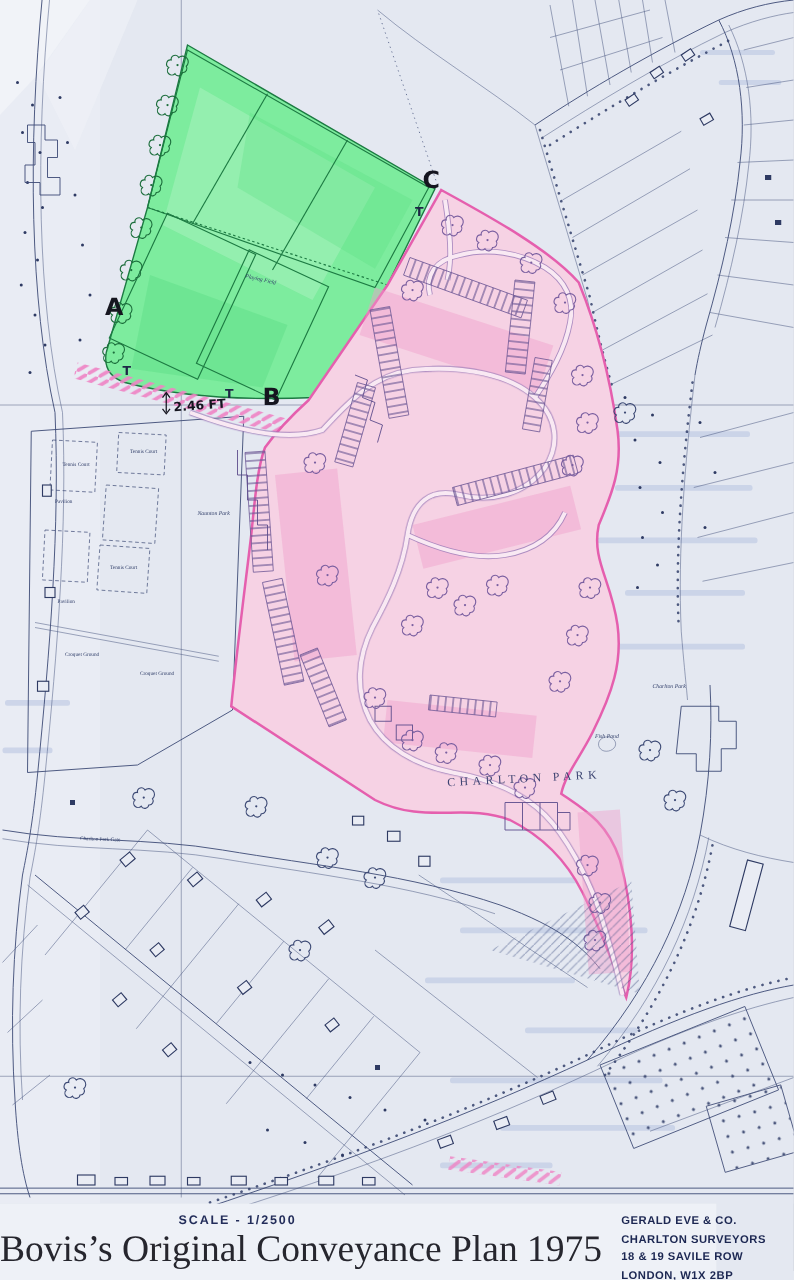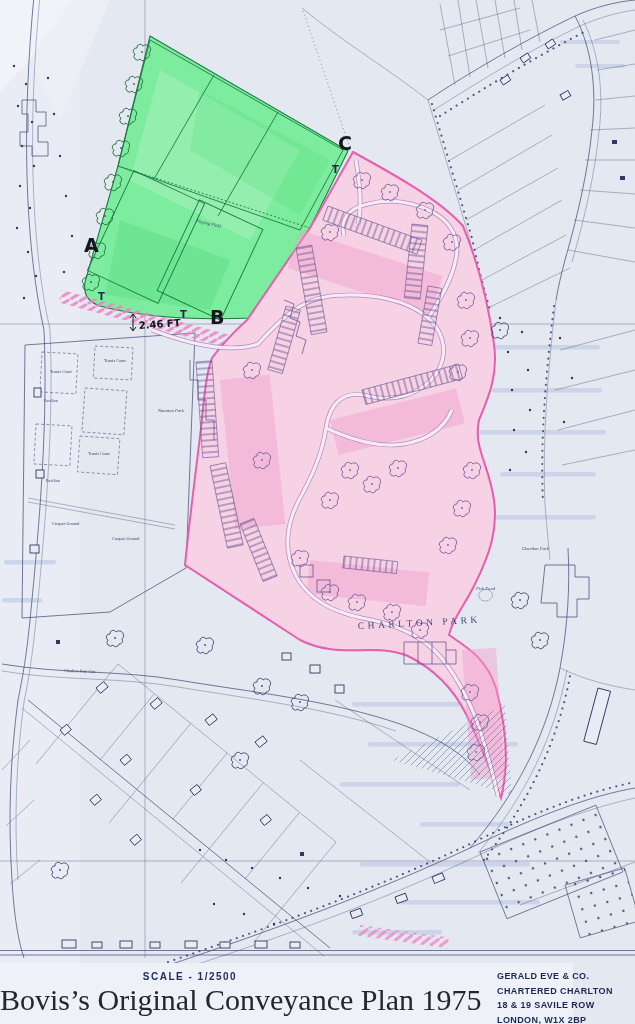--- a/index.html
+++ b/index.html
@@ -444,18 +444,18 @@
     <text class="tiny" x="476" y="590">Fish Pond</text>
     <text class="tiny" x="522" y="550">Charlton Park</text>
   </g>
 </svg>
 
 <div id="footer">
   <div id="scale">SCALE - 1/2500</div>
   <div id="title">Bovis’s Original Conveyance Plan 1975</div>
   <div id="surveyor">
     <div>GERALD EVE &amp; CO.</div>
-    <div>CHARTERED CHARLTON</div>
+    <div>CHARLTON SURVEYORS</div>
     <div>18 &amp; 19 SAVILE ROW</div>
     <div>LONDON, W1X 2BP</div>
   </div>
 </div>
 </div>
 
 </body></html>

